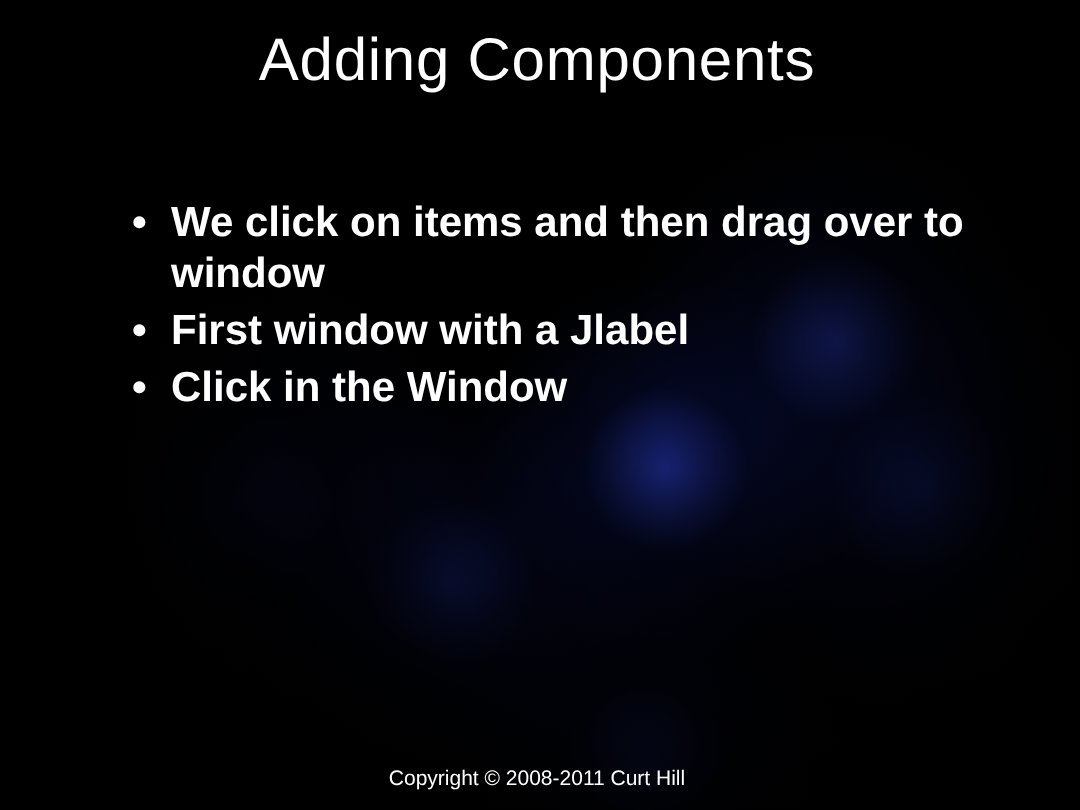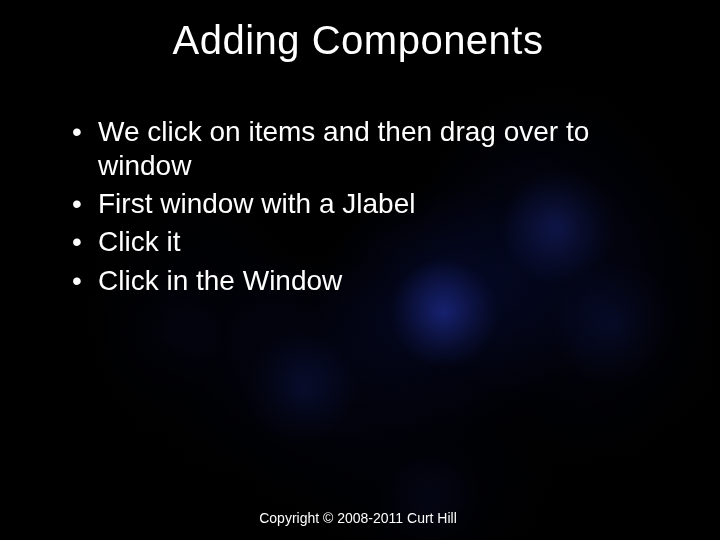--- a/index.html
+++ b/index.html
@@ -38,22 +38,23 @@
     letter-spacing: 0.5px;
   }
   .body {
     position: absolute;
     top: 115px;
     left: 70px;
     right: 40px;
   }
   ul.bullets {
     list-style: none;
-    margin: 0;
+    margin: 16px;
     padding: 0;
+    font-weight: bold;
   }
   ul.bullets > li {
     position: relative;
     padding-left: 28px;
     font-size: 28px;
     line-height: 1.22;
     margin: 0 0 4px 0;
   }
   ul.bullets > li::before {
     content: "•";
@@ -76,19 +77,18 @@
 <body>
 
 <div class="slide">
 
   <div class="title">Adding Components</div>
 
   <div class="body">
     <ul class="bullets">
       <li>We click on items and then drag over to window</li>
       <li>First window with a Jlabel</li>
-      <li>Click it</li>
       <li>Click in the Window</li>
     </ul>
   </div>
 
   <div class="footer">Copyright © 2008-2011 Curt Hill</div>
 </div>
 
 </body></html>

